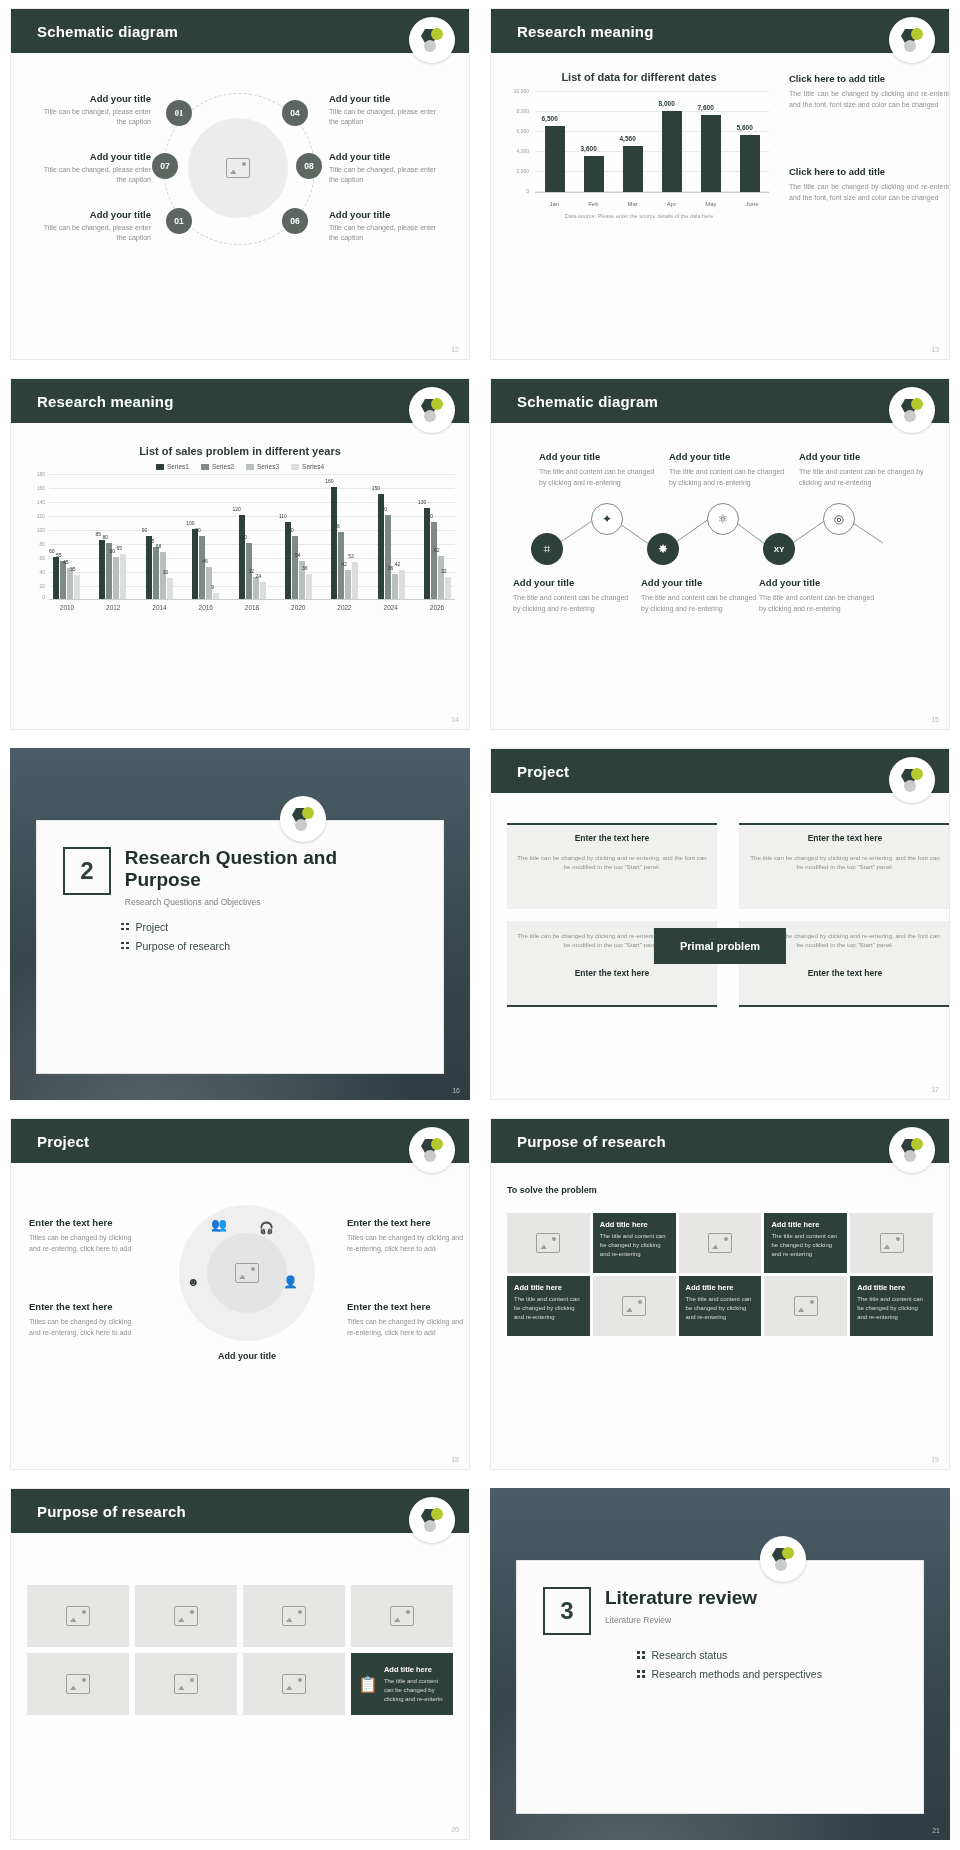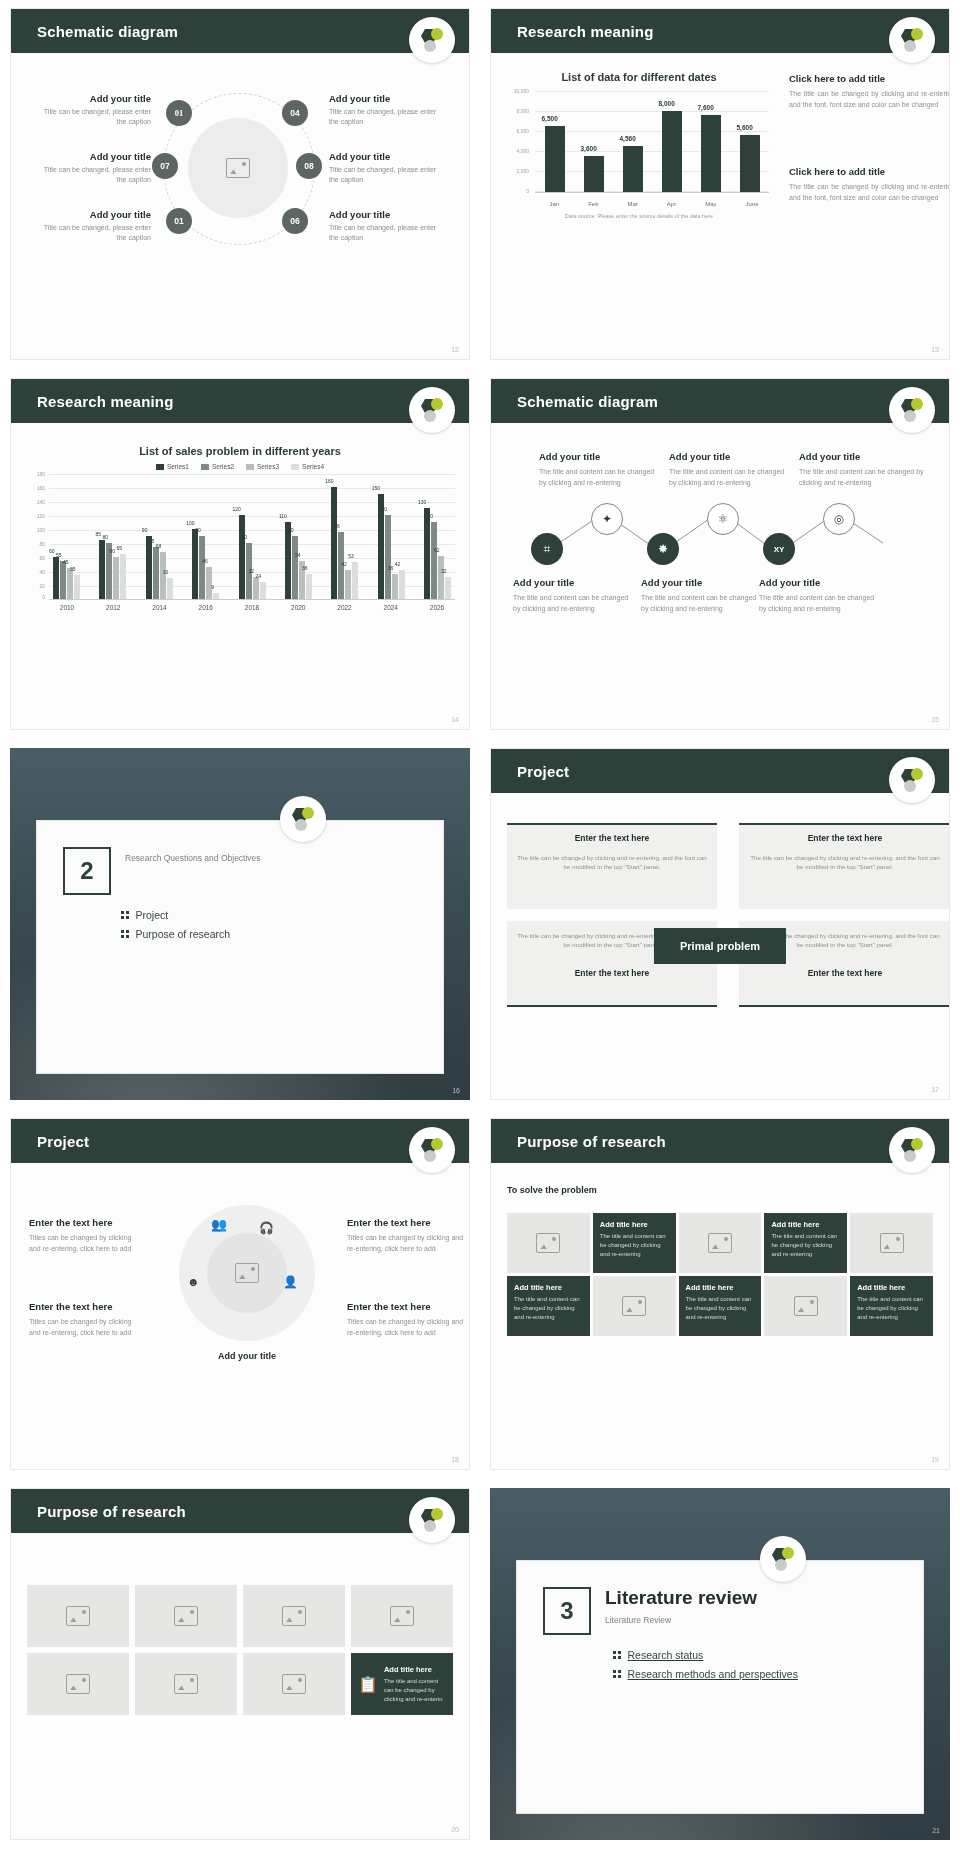--- a/index.html
+++ b/index.html
@@ -470,20 +470,21 @@
   </div>
 
   <div class="slide">
     <div class="sec">
       <div class="photo"></div>
       <div class="wave"></div>
       <div class="panel">
         <div style="display:flex;align-items:flex-start;gap:14px;padding:26px 26px 0 26px;">
           <div class="num">2</div>
           <div>
+            <h1>Research Question and Purpose</h1>
             <div class="sub">Research Questions and Objectives</div>
           </div>
         </div>
         <ul style="padding-left:84px;">
           <li>
             <span class="mdots">
                 <span>
                   <i></i>
                   <i></i>
                 </span>
@@ -760,21 +761,21 @@
       <div class="photo"></div>
       <div class="wave"></div>
       <div class="panel">
         <div style="display:flex;align-items:flex-start;gap:14px;padding:26px 26px 0 26px;">
           <div class="num">3</div>
           <div>
             <h1>Literature review</h1>
             <div class="sub">Literature Review</div>
           </div>
         </div>
-        <ul style="padding-left:96px;text-decoration:underline;">
+        <ul style="padding-left:120px;">
           <li>
             <span class="mdots">
                 <span>
                   <i></i>
                   <i></i>
                 </span>
                 <span>
                   <i></i>
                   <i></i>
                 </span>

